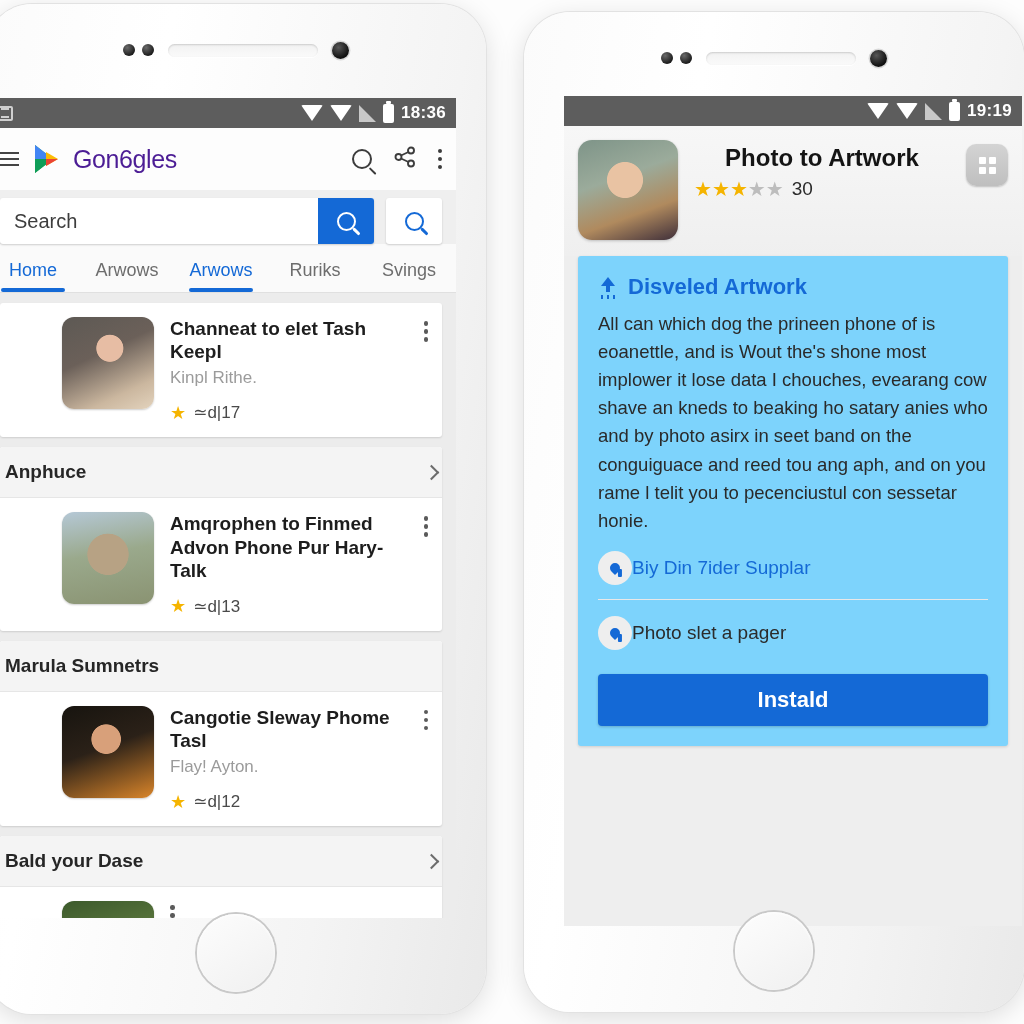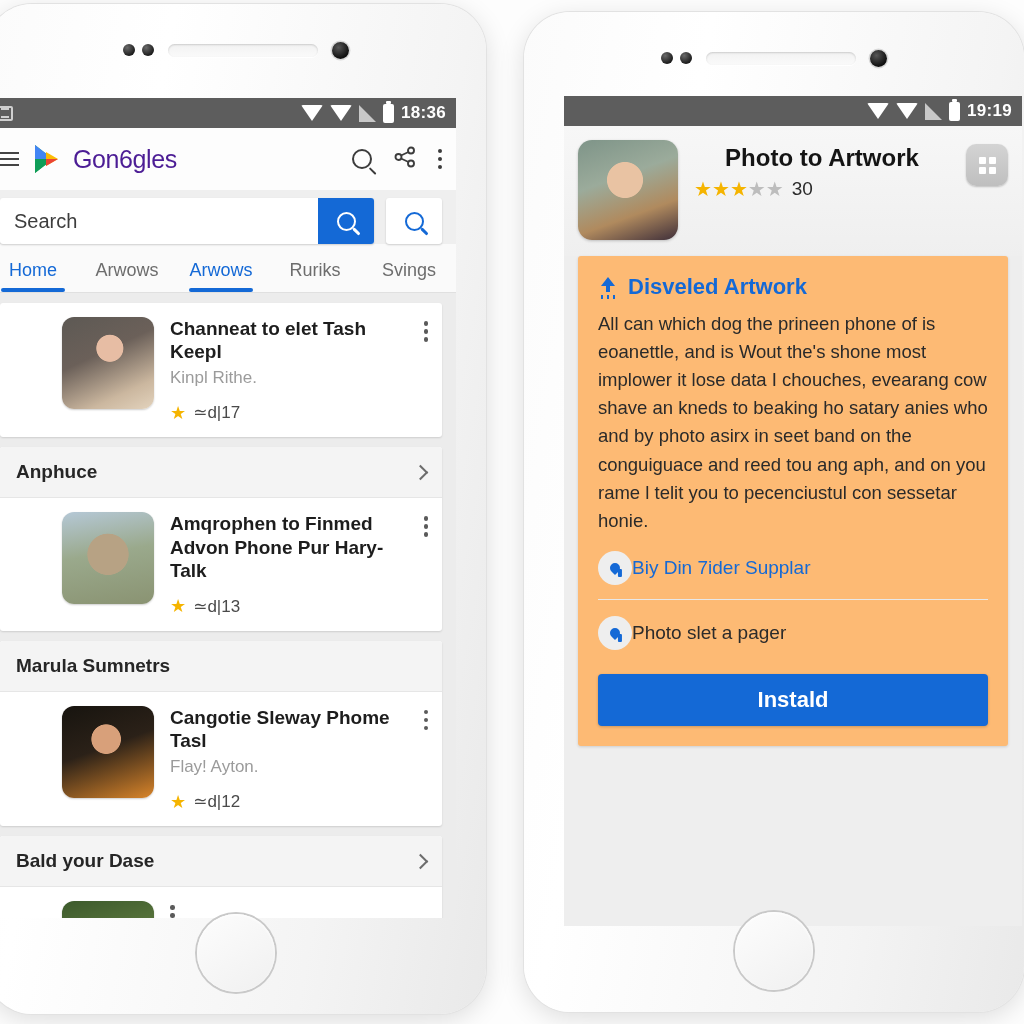--- a/index.html
+++ b/index.html
@@ -178,21 +178,21 @@
   }
 
   
   .feed { background: #ececec; height: calc(100% - 30px - 62px - 54px - 46px); overflow: hidden; }
   .card {
     background: #fff; margin: 10px 14px; border-radius: 3px;
     box-shadow: 0 1px 2px rgba(0,0,0,.13);
     overflow: hidden;
   }
   .section-hd {
-    background: #f4f4f4; padding: 14px 16px;
+    background: #f4f4f4; padding: 14px 5px;
     display: flex; align-items: center;
     font-size: 19px; font-weight: 700; color: #262626;
     border-bottom: 1px solid #e6e6e6;
   }
   .chev {
     margin-left: auto; width: 11px; height: 11px;
     border-top: 2.4px solid #6c6c6c; border-right: 2.4px solid #6c6c6c;
     transform: rotate(45deg);
   }
   .appitem { display: flex; padding: 14px 14px; gap: 16px; align-items: flex-start; margin-left: 48px; }
@@ -256,21 +256,21 @@
     box-shadow: 0 1px 2px rgba(0,0,0,.22);
     margin-top: 4px;
   }
   .grid-glyph {
     display: grid; grid-template-columns: 7px 7px; grid-template-rows: 7px 7px;
     gap: 3px;
   }
   .grid-glyph i { background: #fff; border-radius: 1px; display: block; }
 
   .detail-card {
-    background: #fdba74; margin: 0 14px; border-radius: 3px;
+    background: #7dd3fc; margin: 0 14px; border-radius: 3px;
     box-shadow: 0 1px 3px rgba(0,0,0,.14);
     padding: 18px 20px 20px 20px;
   }
   .dl-head {
     display: flex; align-items: center; gap: 10px;
     font-size: 22px; font-weight: 700; color: #1469d6;
     margin-bottom: 10px;
   }
   .ic-upload { width: 20px; height: 20px; position: relative; flex: none; }
   .ic-upload::before {

